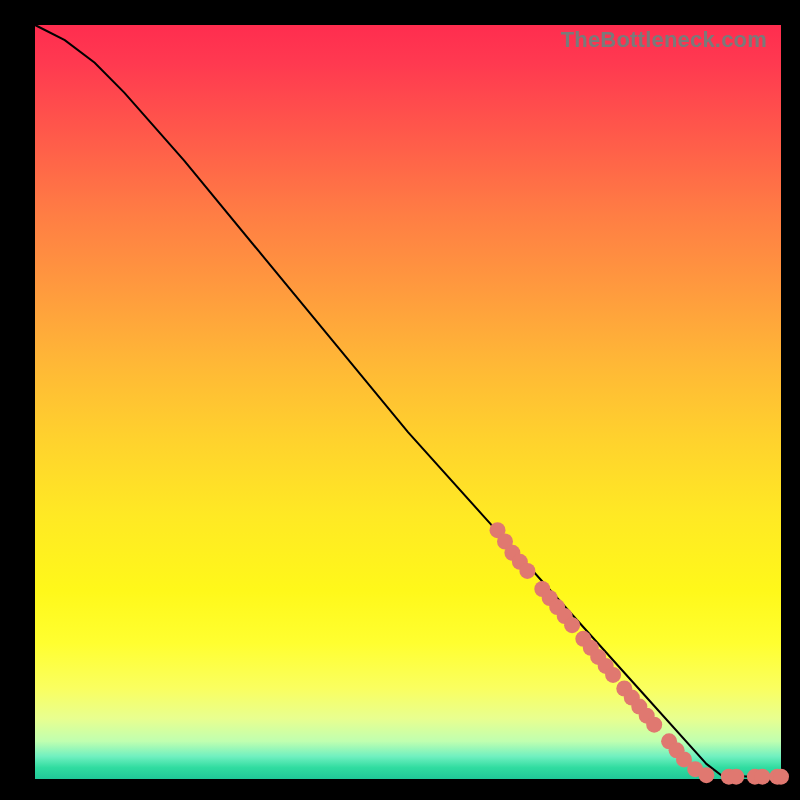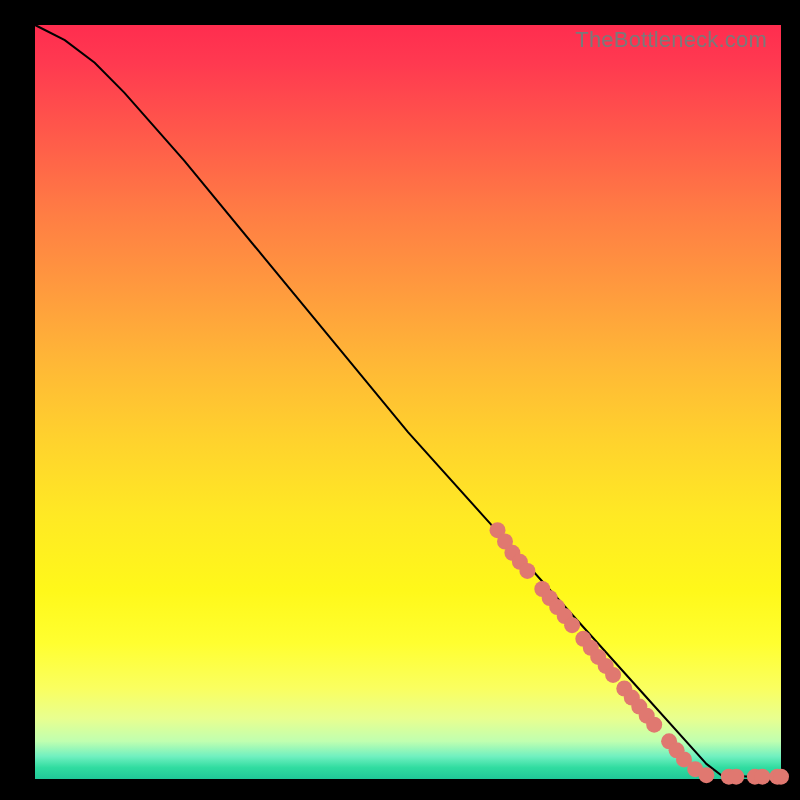--- a/index.html
+++ b/index.html
@@ -34,21 +34,21 @@
       #30dca0 98.5%,
       #20c898 100%
     );
   }
   .watermark {
     position: absolute;
     top: 2px;
     right: 14px;
     font-family: Arial, Helvetica, sans-serif;
     font-size: 22px;
-    font-weight: 400;
+    font-weight: 700;
     color: #7a7a7a;
     letter-spacing: 0.2px;
   }
   svg.curve {
     position: absolute;
     left: 0;
     top: 0;
     width: 746px;
     height: 754px;
     overflow: visible;

